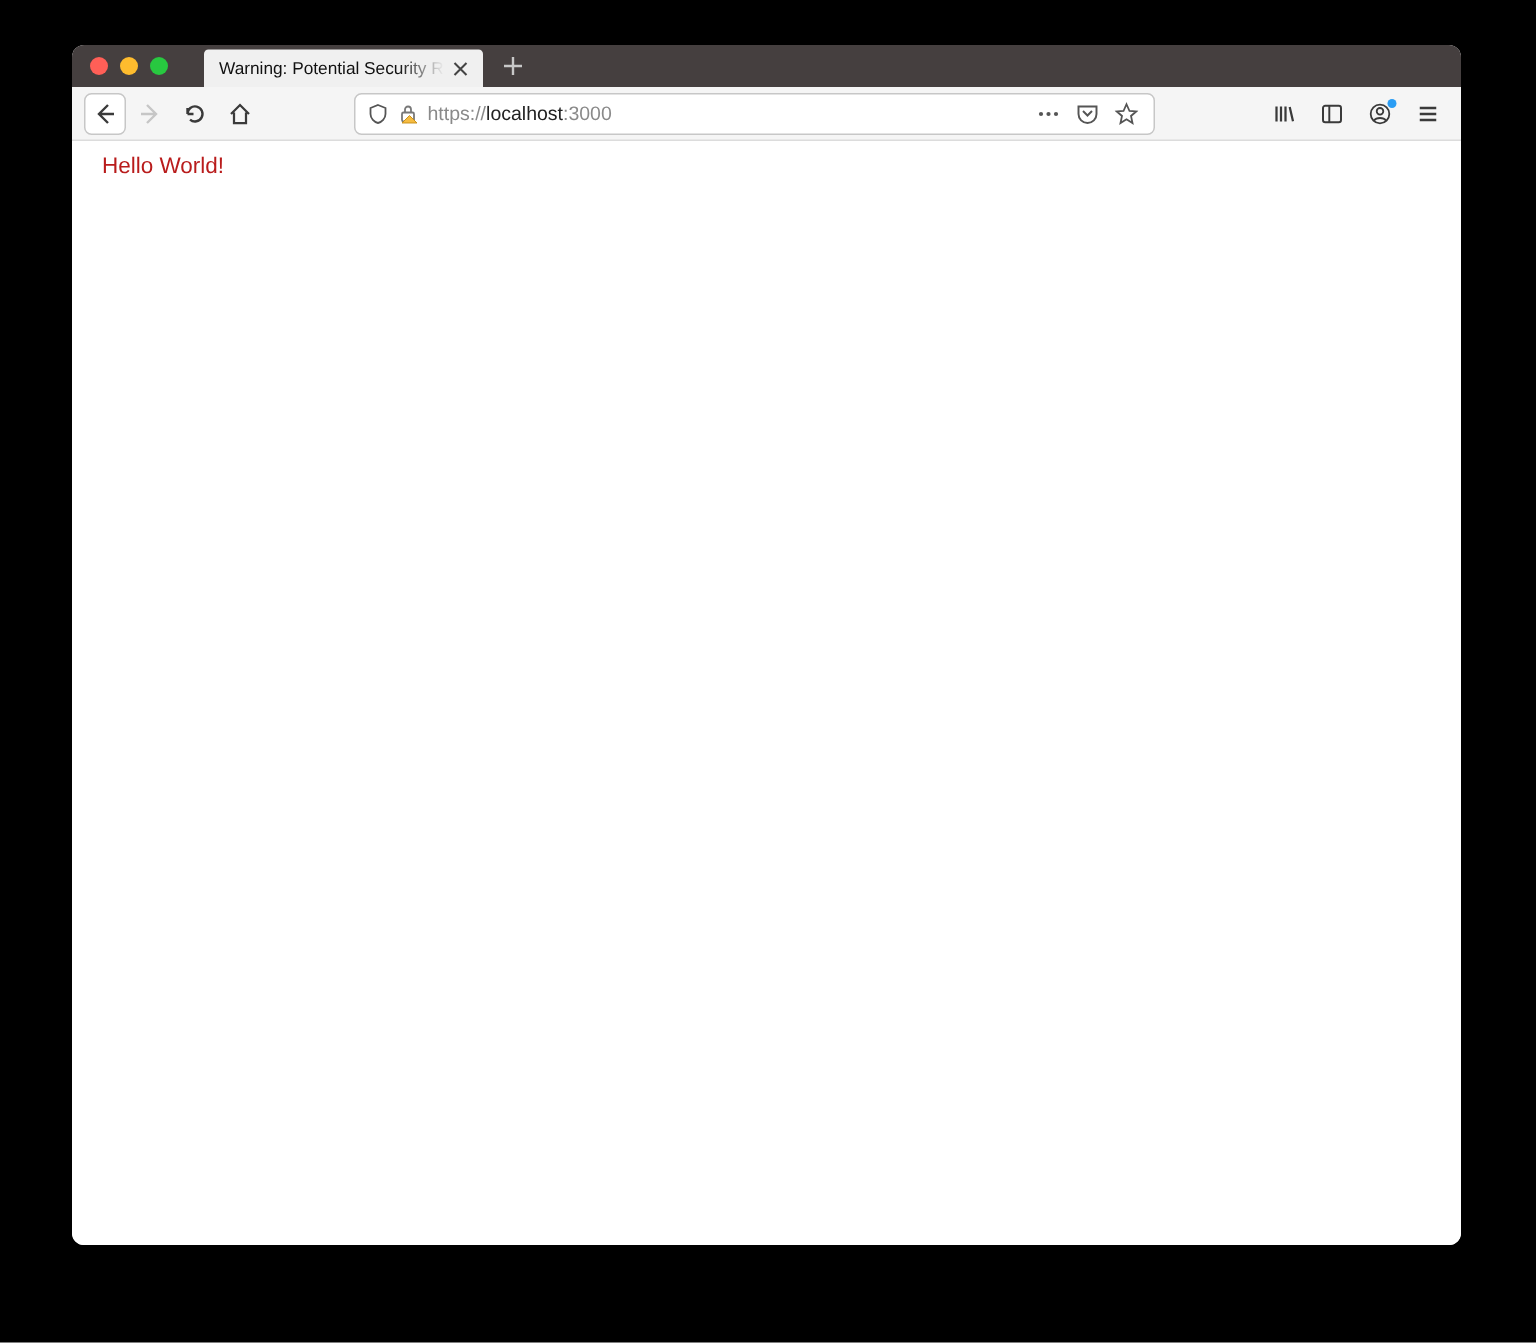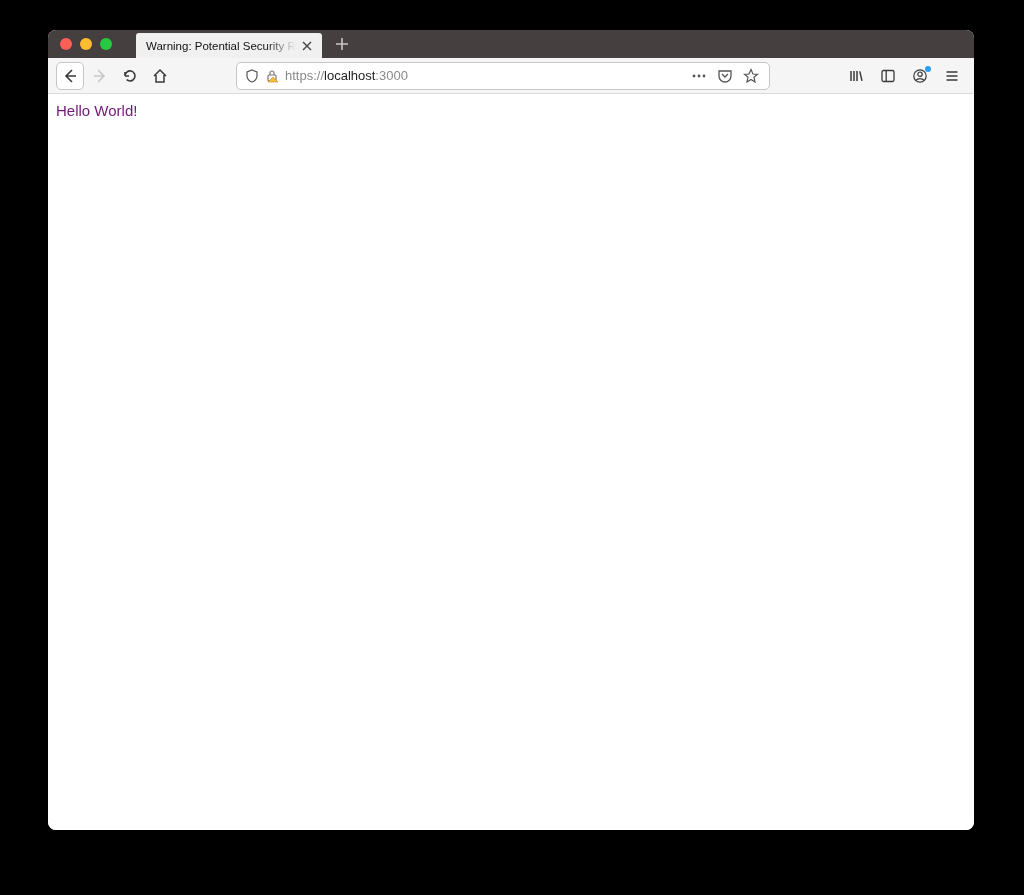--- a/index.html
+++ b/index.html
@@ -146,22 +146,22 @@
       position: absolute;
       top: 4px; right: 3px;
       width: 6px; height: 6px;
       border-radius: 50%;
       background: #2a9df4;
     }
     
     .content {
       flex: 1;
       background: #fff;
-      padding: 8px 8px;
-      color: #701a75;
+      padding: 8px 20px;
+      color: #b91c1c;
       font-size: 15px;
     }
     svg { display: block; }
   </style>
 </head>
 <body>
 
 <div class="window">
 
   <div class="tabstrip">

